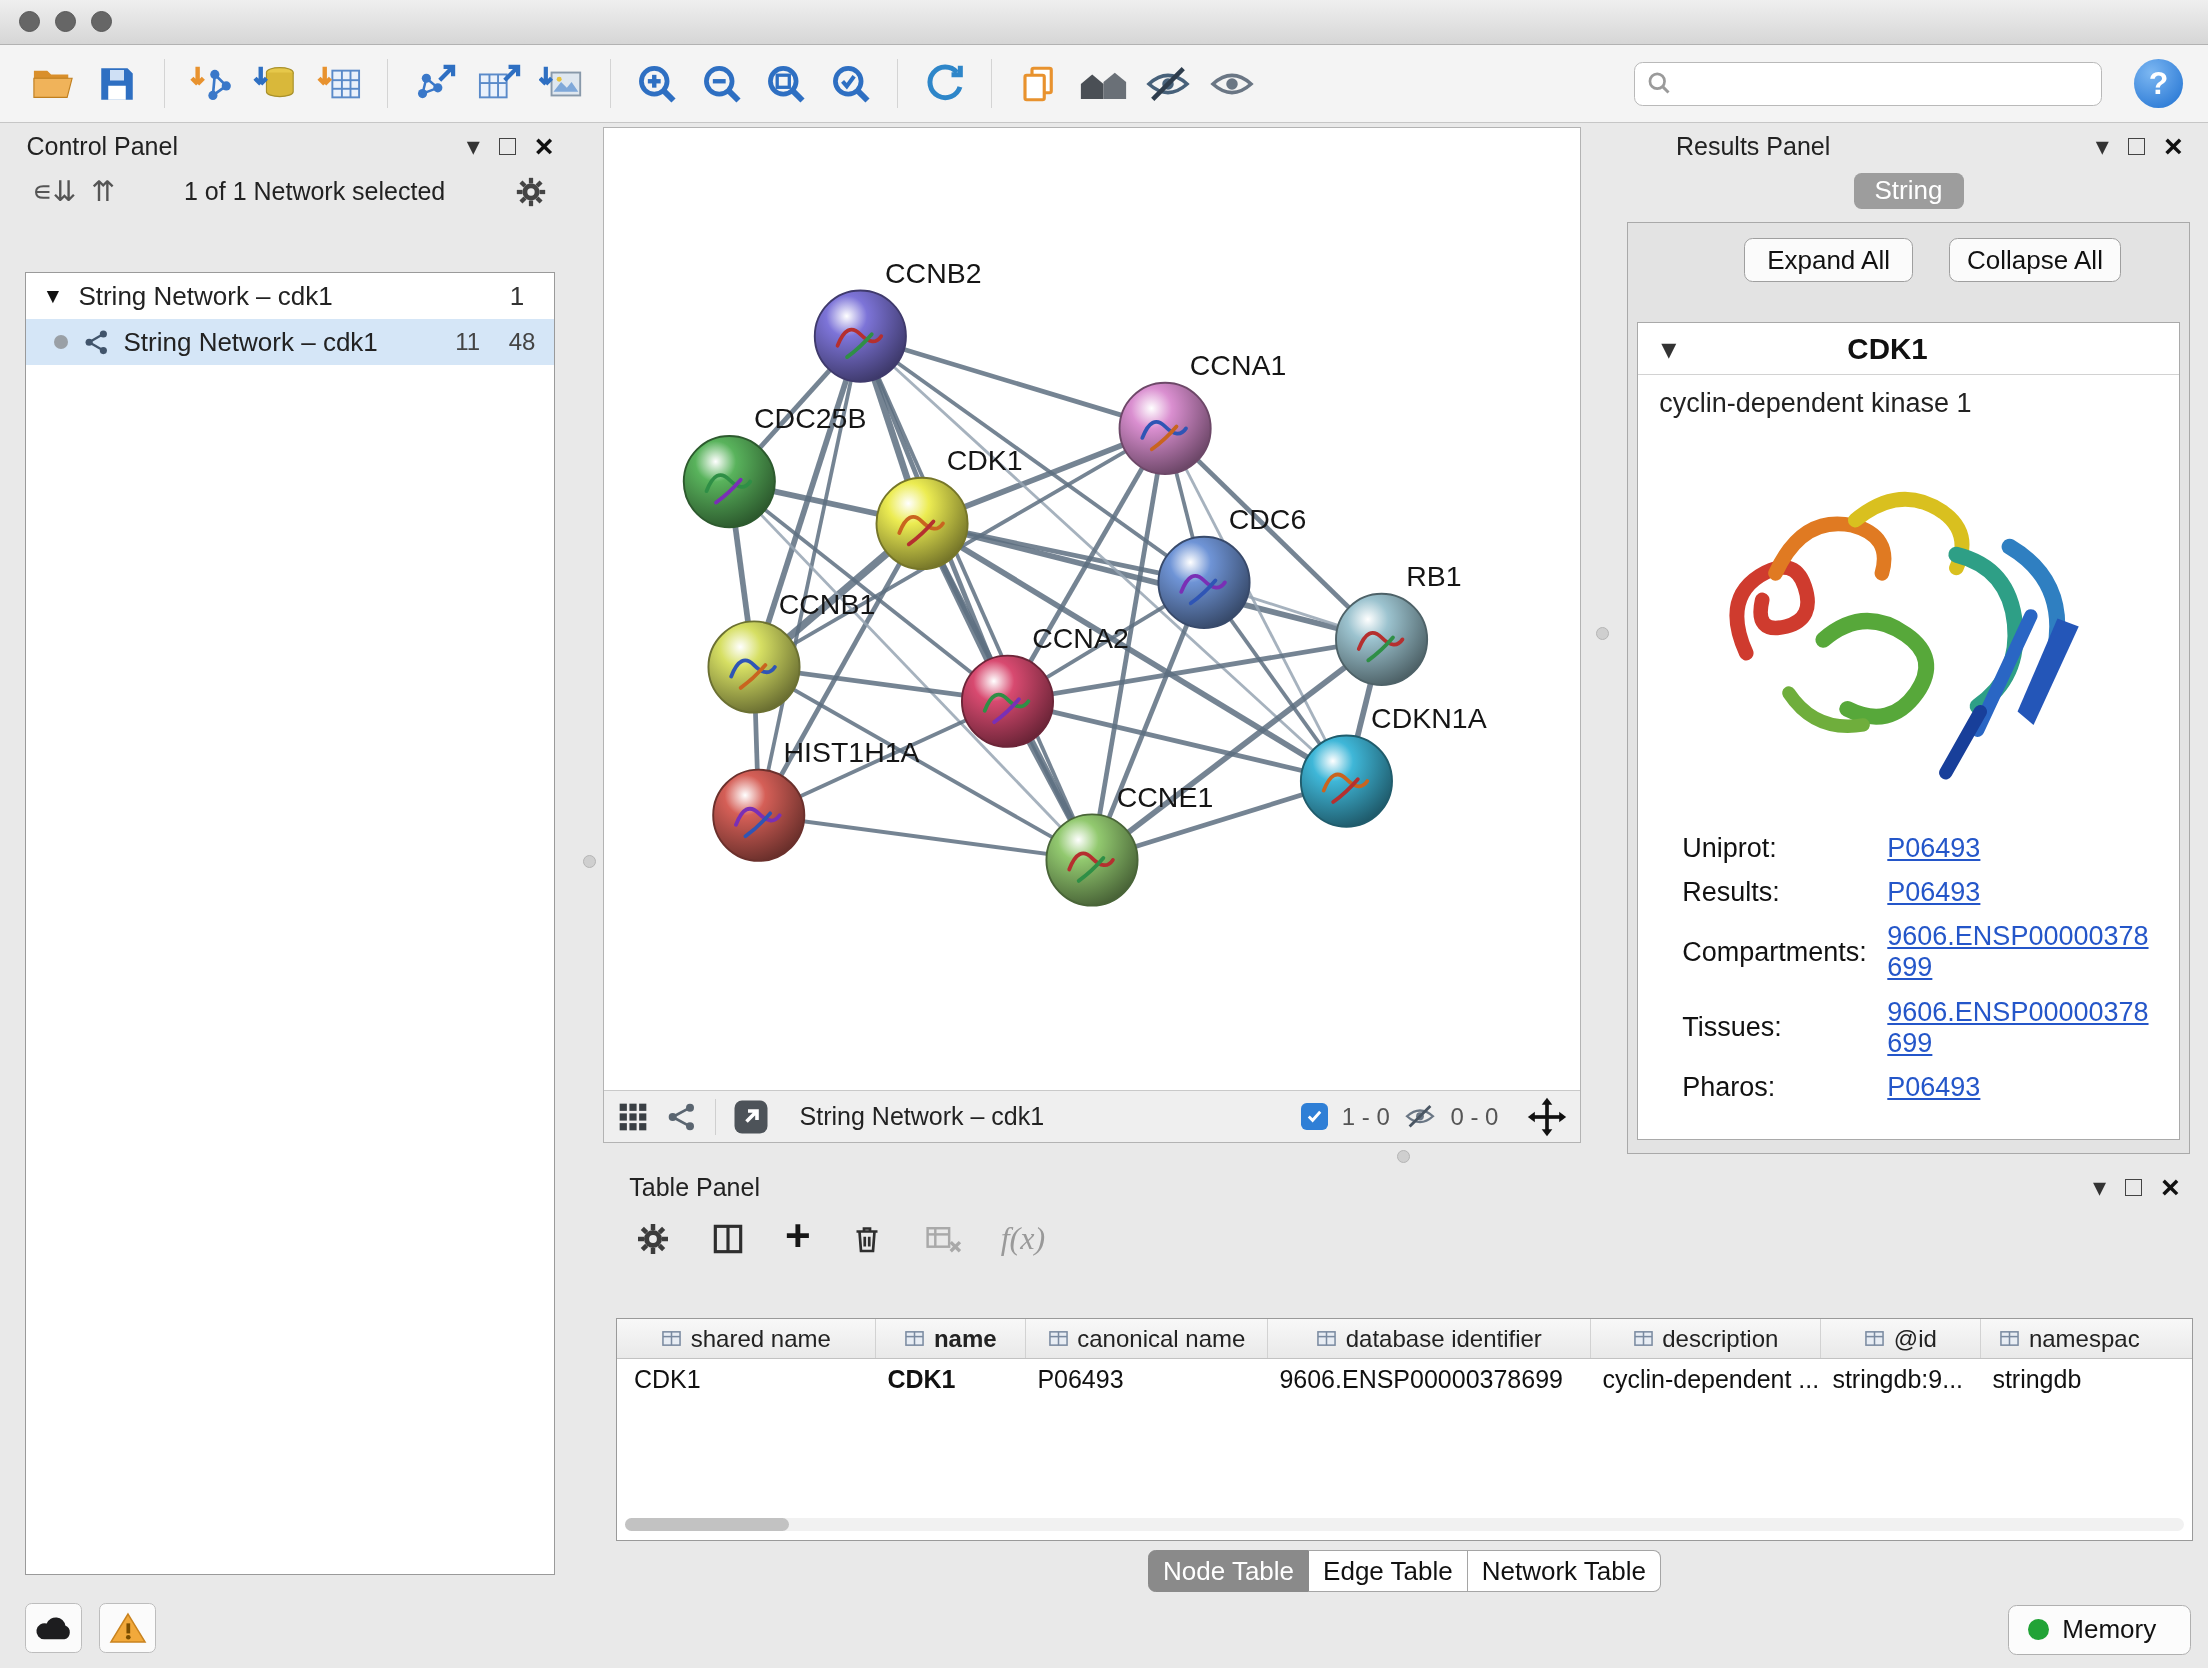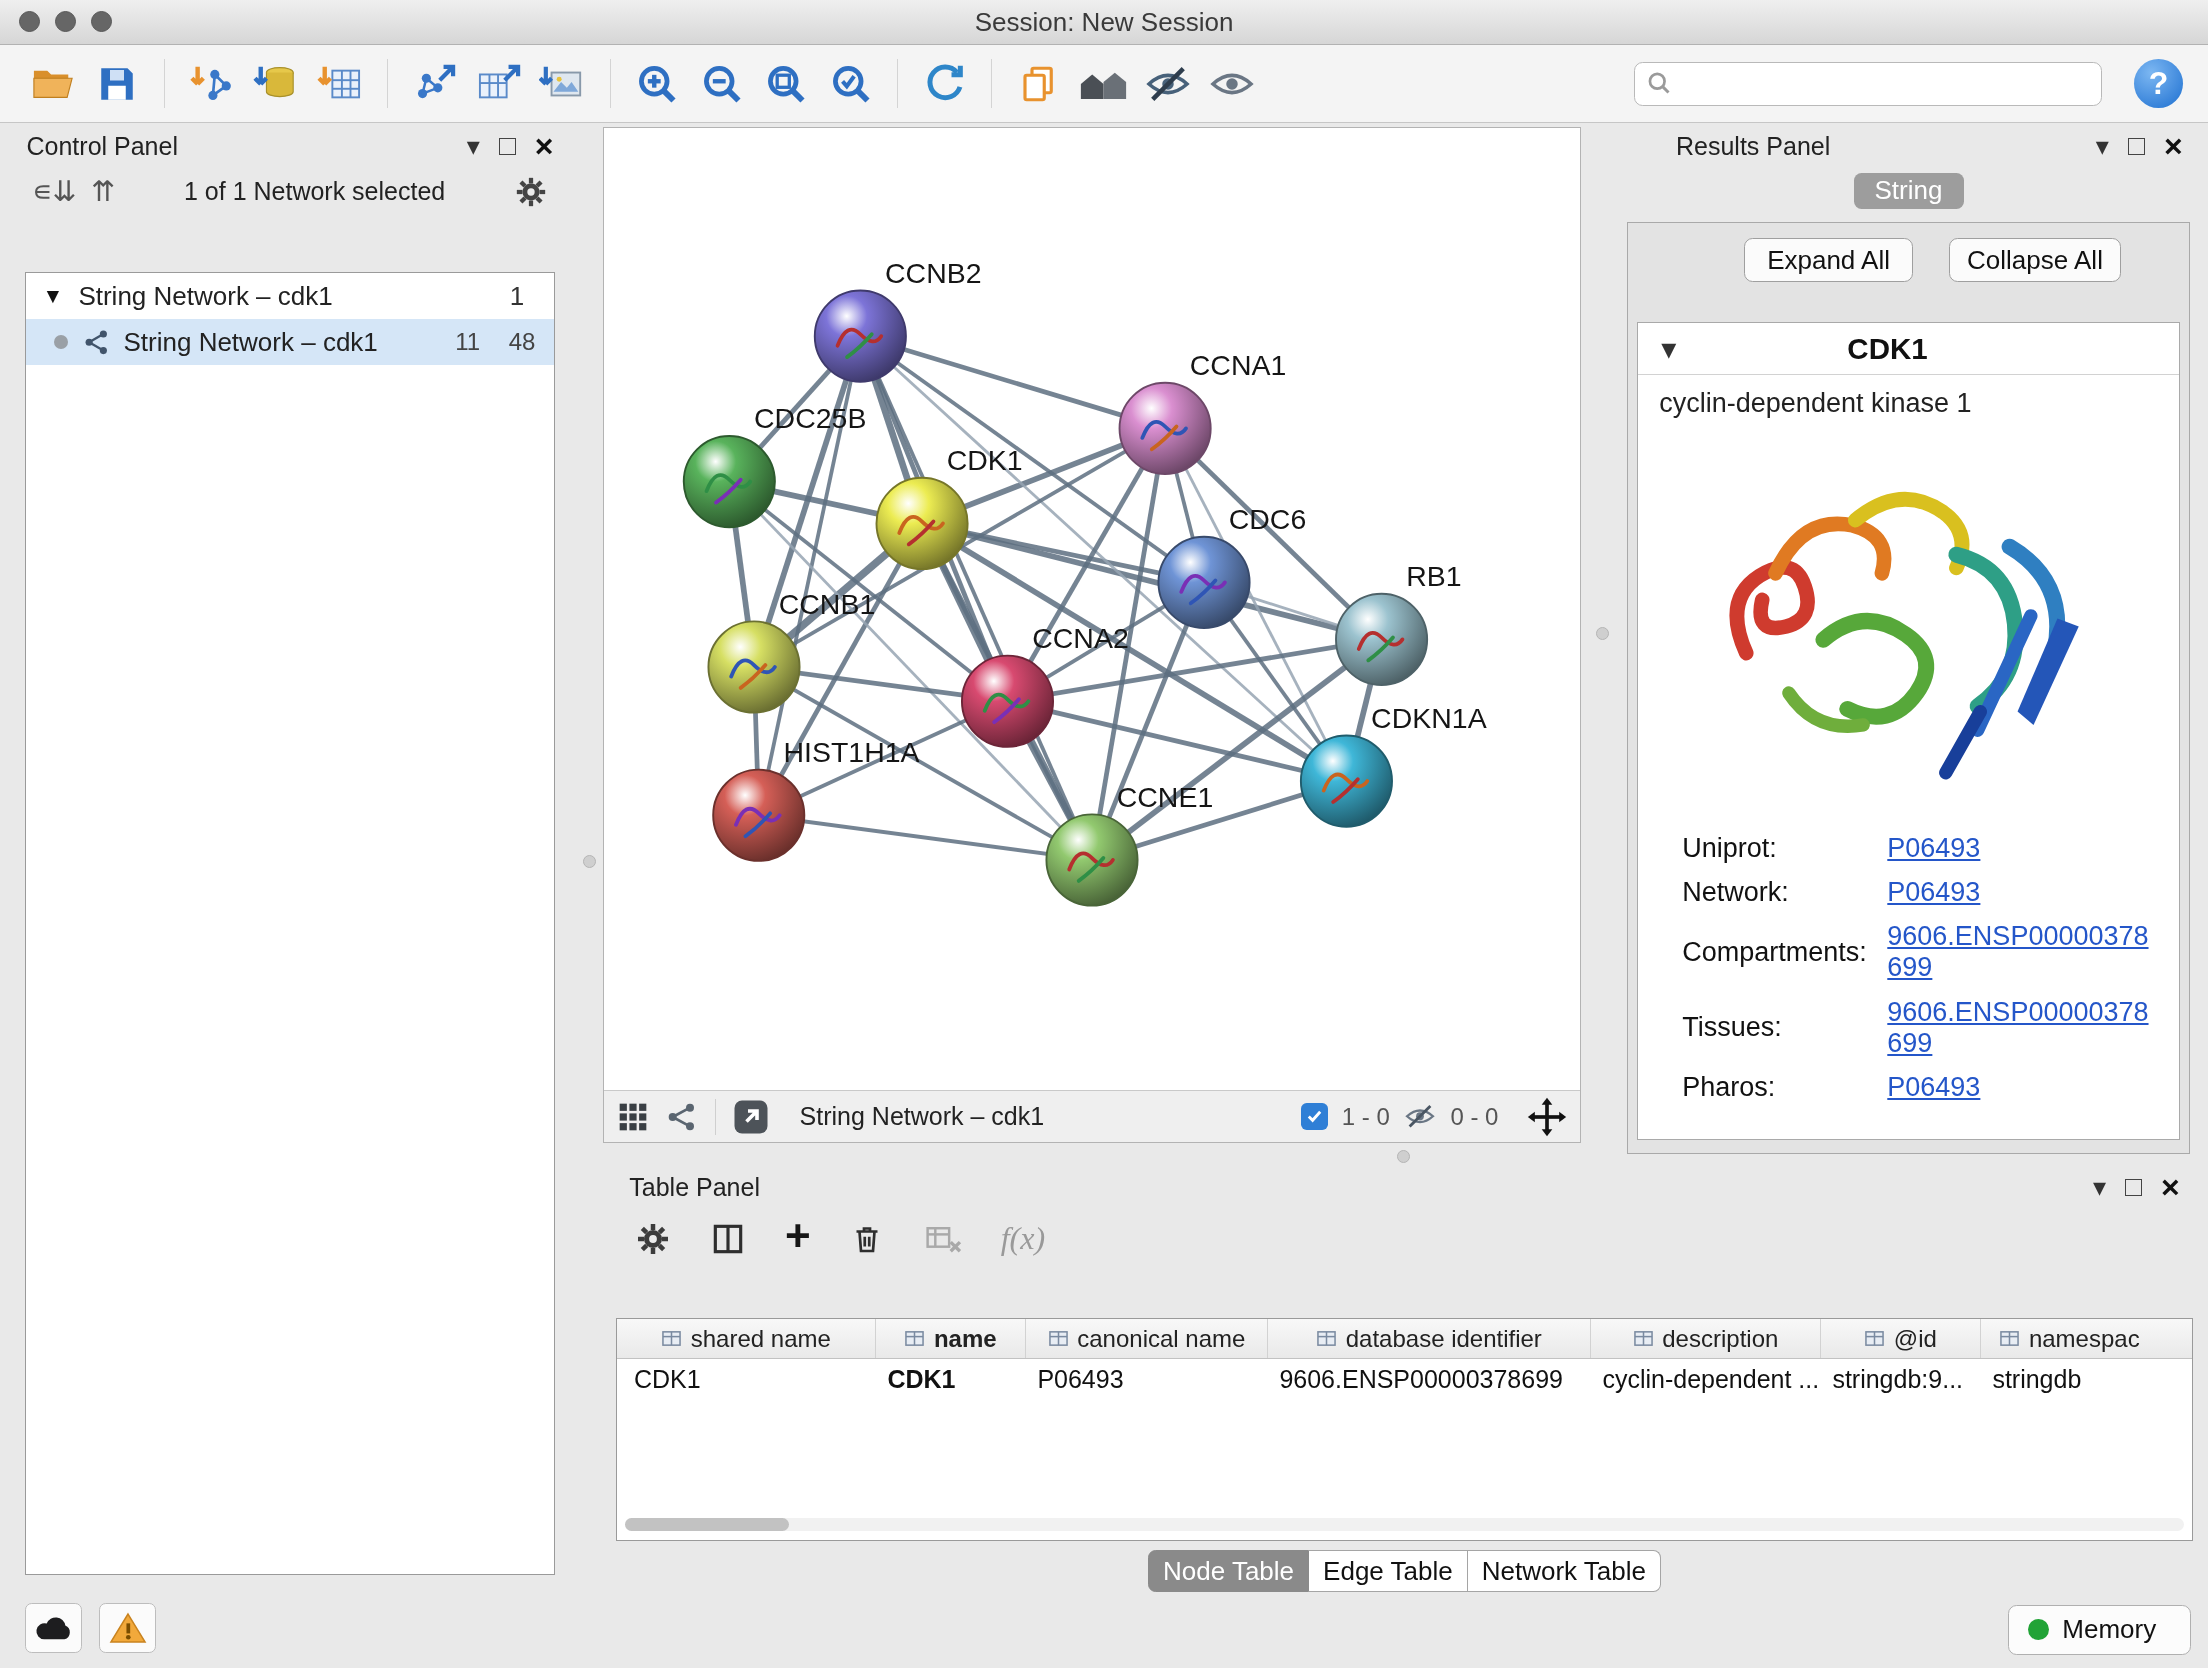--- a/index.html
+++ b/index.html
@@ -122,21 +122,20 @@
 </style>
 </head>
 <body>
 
 <div class="titlebar">
   <div class="lights">
     <span class="light"></span>
     <span class="light"></span>
     <span class="light"></span>
   </div>
-  <div class="win-title">Session: New Session</div>
 </div>
 
 <div class="toolbar">
   <div class="tbtn">
     <svg width="48" height="42" viewBox="0 0 24 22">
         <path d="M2 4 h7 l2 2 h9 v4 H2z" fill="#d98f2b"></path>
         <path d="M2 8 h20 l-2.6 10 H2z" fill="#f0b35a" stroke="#c07f1f" stroke-width="0.6"></path>
       </svg>
   </div>
   <div class="tbtn">
@@ -564,21 +563,21 @@
           <path d="M214 214 l-26 46" stroke="#183f9a" stroke-width="10"></path>
           <path d="M288 150 l-34 74 l-12 -10 l30 -70z" fill="#2456b8" stroke="none"></path>
           <path d="M70 200 q20 30 56 24" stroke="#6fae3c" stroke-width="10"></path>
         </g>
       </svg>
       <div class="xl-row">
         <span class="xl-label">Uniprot:</span>
         <a class="xl-link">P06493</a>
       </div>
       <div class="xl-row">
-        <span class="xl-label">Network:</span>
+        <span class="xl-label">Results:</span>
         <a class="xl-link">P06493</a>
       </div>
       <div class="xl-row">
         <span class="xl-label">Compartments:</span>
         <a class="xl-link">9606.ENSP00000378699</a>
       </div>
       <div class="xl-row">
         <span class="xl-label">Tissues:</span>
         <a class="xl-link">9606.ENSP00000378699</a>
       </div>

